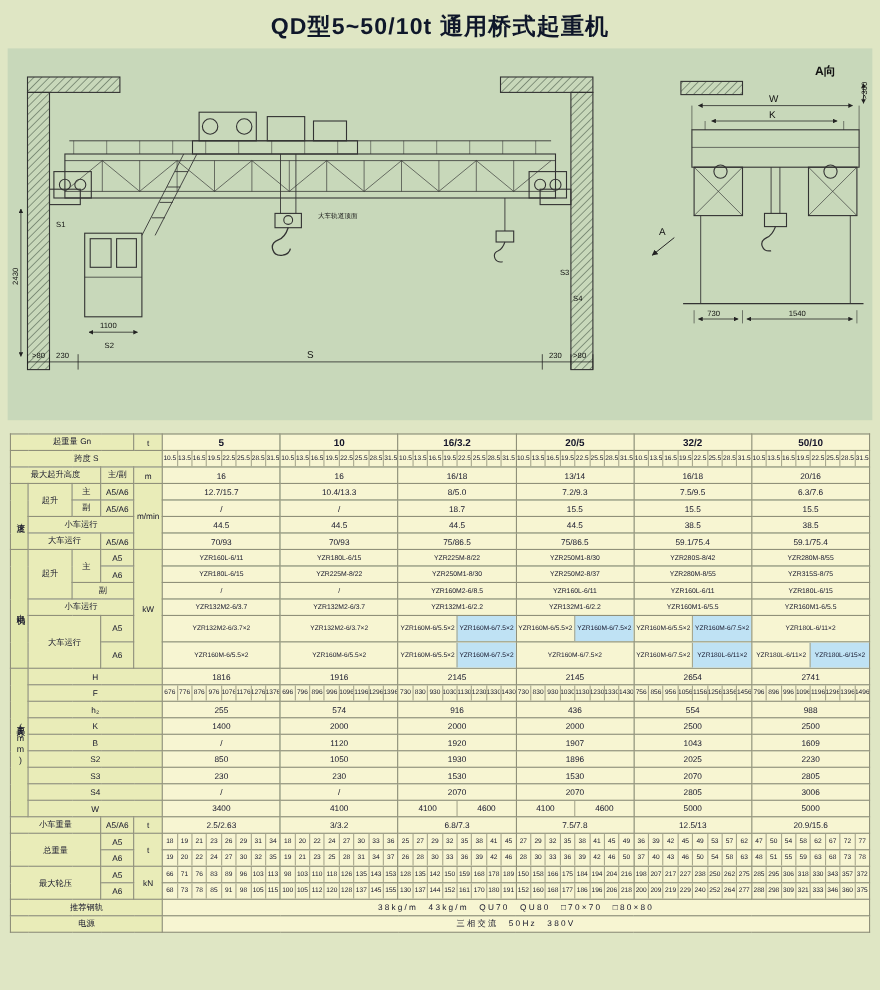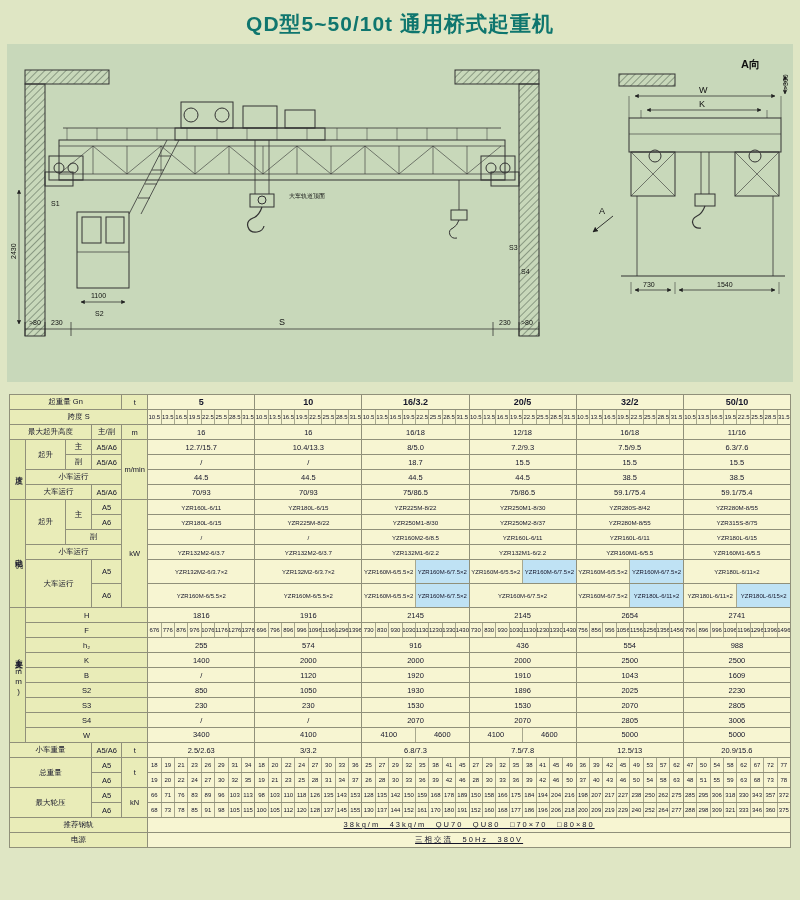--- a/index.html
+++ b/index.html
@@ -4,21 +4,21 @@
 <style>
   * { margin:0; padding:0; box-sizing:border-box; }
   html,body { width:800px; height:900px; }
   body {
     background:#dfe6c4;
     font-family:"Liberation Sans","DejaVu Sans",sans-serif;
     overflow:hidden;
   }
   .title {
     text-align:center; padding:10px 0 4px;
-    font-size:21px; font-weight:bold; color:#0f766e; letter-spacing:1px;
+    font-size:21px; font-weight:bold; color:#0f172a; letter-spacing:1px;
   }
   .panel {
     margin:2px auto 5px; width:786px; height:338px;
     background:#c8d8ba; position:relative;
   }
   svg text { font-family:"Liberation Sans","DejaVu Sans",sans-serif; fill:#111; }
   .dim { font-size:7px; }
   .lbl { font-size:9px; }
   table.spec { border-collapse:collapse; table-layout:fixed; width:782px; margin:12px auto; }
   .spec td {
@@ -35,21 +35,21 @@
   .cells span {
     flex:1 1 0; min-width:0; border-left:1px solid #a8a88e;
     font-size:6px; line-height:1; overflow:hidden;
     display:flex; align-items:center; justify-content:center;
   }
   .cells span:first-child { border-left:none; }
   .cells.big span { font-size:7.5px; }
   .cells.split2 span { font-size:6px; }
   .cells.split2 span:nth-child(2) { background:#bfe2f4; }
   tr.tall td { height:24px; }
-  .wide { letter-spacing:2px; font-size:8px;text-decoration:underline; }
+  .wide { letter-spacing:2px; font-size:8px; }
 </style>
 </head>
 <body>
 
 <div class="title">QD型5~50/10t 通用桥式起重机</div>
 
 <div class="panel">
 <svg width="786" height="338" viewBox="0 0 786 338">
   <defs>
     <pattern id="hat" width="5" height="5" patternUnits="userSpaceOnUse" patternTransform="rotate(45)">
@@ -271,23 +271,23 @@
         </td>
 </tr>
 
 <tr>
   <td class="hdr" colspan="3">最大起升高度</td>
   <td class="hdr">主/副</td>
   <td class="hdr">m</td>
   <td>16</td>
   <td>16</td>
   <td>16/18</td>
-  <td>12/18</td>
+  <td>13/14</td>
   <td>16/18</td>
-  <td>11/16</td>
+  <td>20/16</td>
 </tr>
 
 <tr>
   <td class="grp" rowspan="4">
           <div class="rot">速度</div>
         </td>
   <td class="hdr" rowspan="2">起升</td>
   <td class="hdr">主</td>
   <td class="hdr">A5/A6</td>
   <td class="hdr" rowspan="4">m/min</td>
@@ -547,21 +547,21 @@
   <td>2000</td>
   <td>2000</td>
   <td>2500</td>
   <td>2500</td>
 </tr>
 <tr>
   <td class="hdr" colspan="4">B</td>
   <td>/</td>
   <td>1120</td>
   <td>1920</td>
-  <td>1910</td>
+  <td>1907</td>
   <td>1043</td>
   <td>1609</td>
 </tr>
 <tr>
   <td class="hdr" colspan="4">S2</td>
   <td>850</td>
   <td>1050</td>
   <td>1930</td>
   <td>1896</td>
   <td>2025</td>

